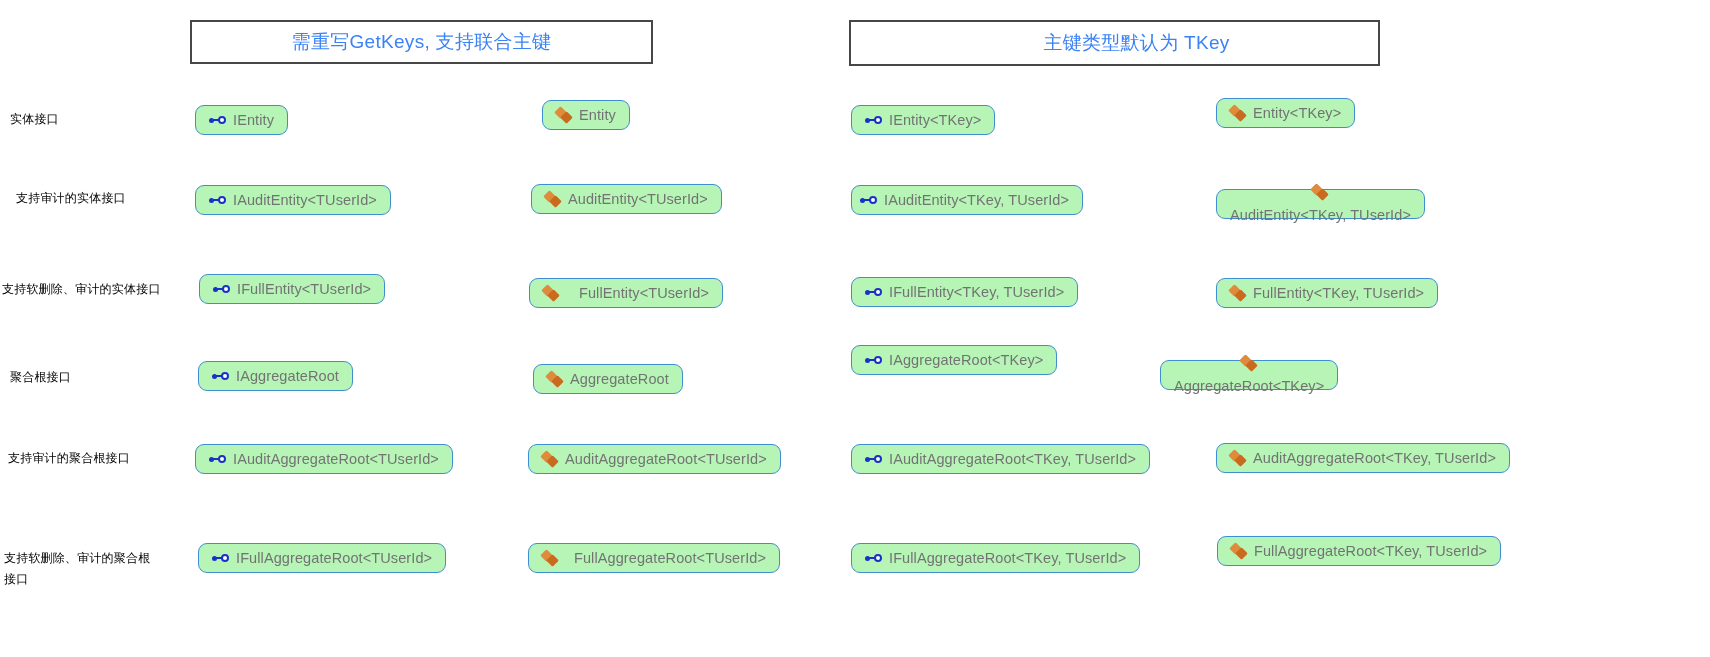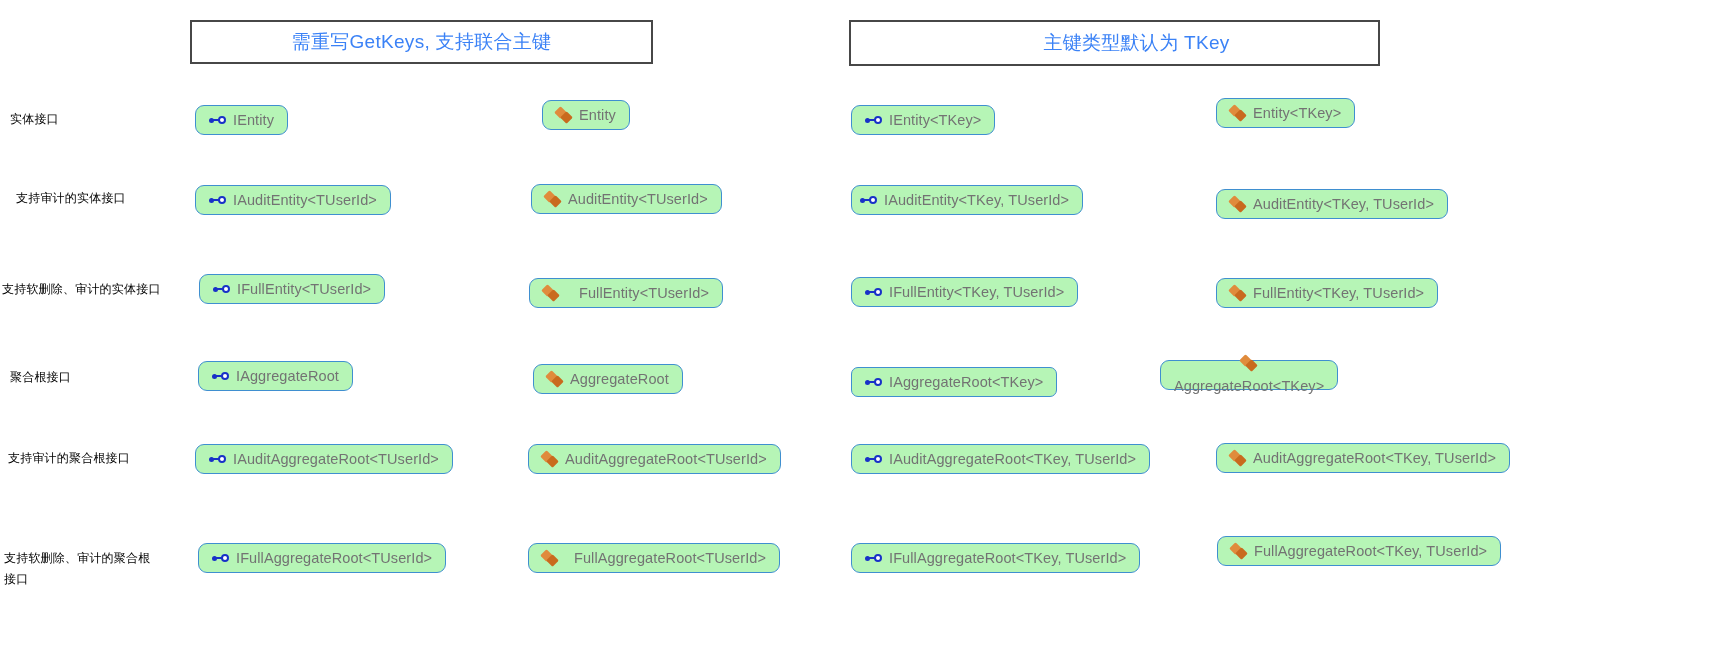--- a/index.html
+++ b/index.html
@@ -182,21 +182,21 @@
       <span class="node-label">AuditEntity&lt;TUserId&gt;</span>
     </div>
     <div class="node" style="left: 851px; top: 185px; padding-left: 8px;">
       <span class="icon-interface">
         <span class="dot"></span>
         <span class="stem"></span>
         <span class="ring"></span>
       </span>
       <span class="node-label">IAuditEntity&lt;TKey, TUserId&gt;</span>
     </div>
-    <div class="node" style="left: 1216px; top: 189px;">
+    <div class="node" style="left: 1216px; top: 189px; flex-direction: column;">
       <span class="icon-class">
         <span class="d1"></span>
         <span class="d2"></span>
       </span>
       <span class="node-label">AuditEntity&lt;TKey, TUserId&gt;</span>
     </div>
     <div class="node" style="left: 199px; top: 274px;">
       <span class="icon-interface">
         <span class="dot"></span>
         <span class="stem"></span>
@@ -234,21 +234,21 @@
       </span>
       <span class="node-label">IAggregateRoot</span>
     </div>
     <div class="node" style="left: 533px; top: 364px;">
       <span class="icon-class">
         <span class="d1"></span>
         <span class="d2"></span>
       </span>
       <span class="node-label">AggregateRoot</span>
     </div>
-    <div class="node" style="left: 851px; top: 367px; border-radius: 7px;">
+    <div class="node" style="left: 851px; top: 345px;">
       <span class="icon-interface">
         <span class="dot"></span>
         <span class="stem"></span>
         <span class="ring"></span>
       </span>
       <span class="node-label">IAggregateRoot&lt;TKey&gt;</span>
     </div>
     <div class="node" style="left: 1160px; top: 360px; flex-direction: column;">
       <span class="icon-class">
         <span class="d1"></span>

